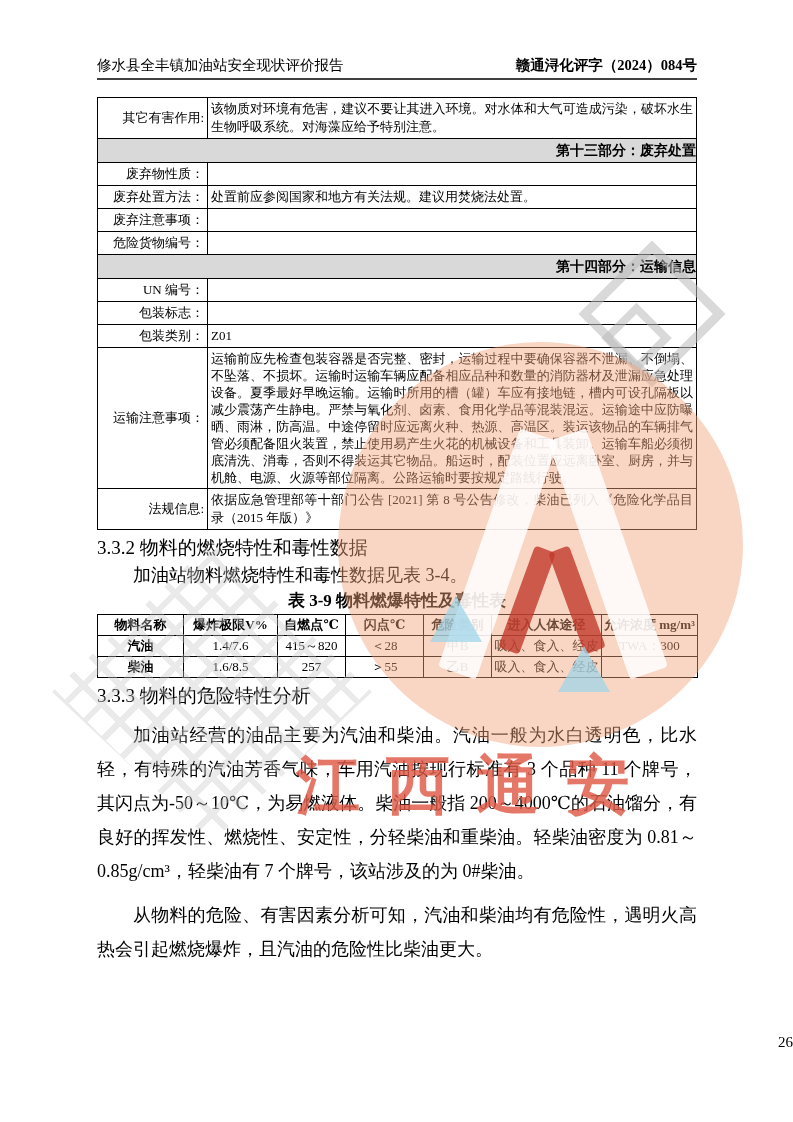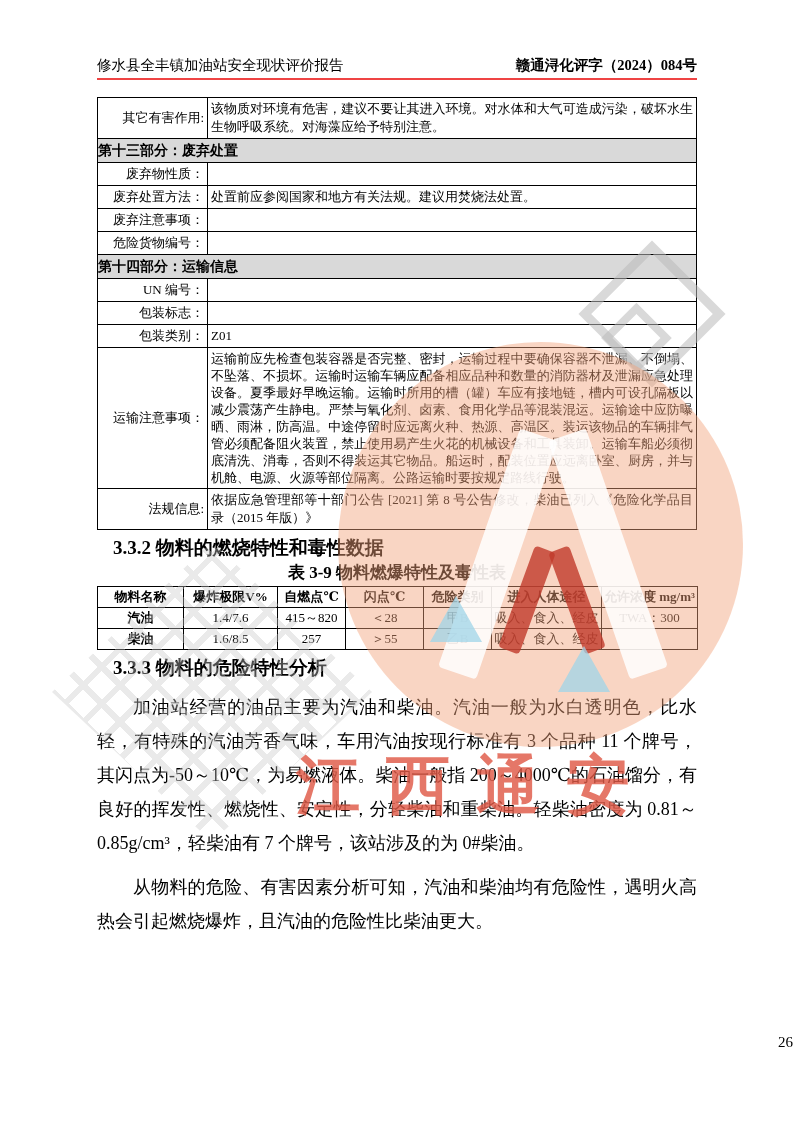--- a/index.html
+++ b/index.html
@@ -4,38 +4,38 @@
 <style>
   html,body{margin:0;padding:0;}
   body{
     width:793px;height:1122px;background:#ffffff;position:relative;overflow:hidden;
     font-family:"Liberation Serif","DejaVu Serif",serif;color:#000;
   }
   
   .page-header{
     position:absolute;left:97px;top:56px;width:600px;
     display:flex;justify-content:space-between;align-items:flex-end;
-    border-bottom:2px solid #ef4444;padding-bottom:3px;font-size:14.5px;line-height:19px;
+    border-bottom:2px solid #404040;padding-bottom:3px;font-size:14.5px;line-height:19px;
   }
   .doc-number{font-weight:bold;}
   
   .content{position:absolute;left:97px;top:97px;width:600px;z-index:1;}
   table{border-collapse:collapse;width:600px;table-layout:fixed;}
   td,th{border:1px solid #000;overflow:hidden;}
   
   .msds td{font-size:13px;line-height:18px;padding:2px 3px;vertical-align:middle;}
   .msds .label-cell{text-align:right;padding-right:3px;}
   .msds .value-cell{text-align:justify;}
   .msds .section-cell{
     background:var(--section-row-bg,#d9d9d9);
-    font-weight:bold;text-align:left;font-size:14px;line-height:19px;padding:2px 0;
+    font-weight:bold;text-align:right;font-size:14px;line-height:19px;padding:2px 0;
   }
   .msds .long-text{line-height:17px;}
   
-  .sec-heading{font-size:19px;font-weight:bold;margin:6px 16px 2px;line-height:24px;}
+  .sec-heading{font-size:19px;font-weight:normal;margin:6px 0 2px;line-height:24px;}
   .intro{font-size:18px;line-height:26px;text-indent:2em;margin:2px 0;}
   .caption{font-size:17px;font-weight:bold;text-align:center;margin:2px 0;line-height:22px;}
   
   .t34 th,.t34 td{font-size:13px;line-height:18px;padding:1px 2px;text-align:center;vertical-align:middle;}
   .t34 th{font-weight:bold;}
   .t34 td:first-child{font-weight:bold;}
   .para{font-size:18px;line-height:34px;text-align:justify;text-indent:2em;margin:10px 0 0;}
   .page-number{position:absolute;top:1034px;left:0;width:793px;text-align:right;font-size:15px;z-index:1;}
   
   .wm{position:absolute;left:0;top:0;width:793px;height:1122px;pointer-events:none;z-index:6;}
@@ -131,20 +131,21 @@
           <td class="value-cell long-text">运输前应先检查包装容器是否完整、密封，运输过程中要确保容器不泄漏、不倒塌、不坠落、不损坏。运输时运输车辆应配备相应品种和数量的消防器材及泄漏应急处理设备。夏季最好早晚运输。运输时所用的槽（罐）车应有接地链，槽内可设孔隔板以减少震荡产生静电。严禁与氧化剂、卤素、食用化学品等混装混运。运输途中应防曝晒、雨淋，防高温。中途停留时应远离火种、热源、高温区。装运该物品的车辆排气管必须配备阻火装置，禁止使用易产生火花的机械设备和工具装卸。运输车船必须彻底清洗、消毒，否则不得装运其它物品。船运时，配装位置应远离卧室、厨房，并与机舱、电源、火源等部位隔离。公路运输时要按规定路线行驶。</td>
         </tr>
         <tr>
           <td class="label-cell">法规信息:</td>
           <td class="value-cell">依据应急管理部等十部门公告 [2021] 第 8 号公告修改，柴油已列入《危险化学品目录（2015 年版）》</td>
         </tr>
       </tbody>
   </table>
 
   <div class="sec-heading">3.3.2 物料的燃烧特性和毒性数据</div>
+  <div class="intro">加油站物料燃烧特性和毒性数据见表 3-4。</div>
 
   <div class="caption">表 3-9  物料燃爆特性及毒性表</div>
   <table class="t34">
     <colgroup>
       <col style="width:86px">
         <col style="width:94px">
         <col style="width:68px">
       <col style="width:78px">
         <col style="width:68px">
         <col style="width:110px">

